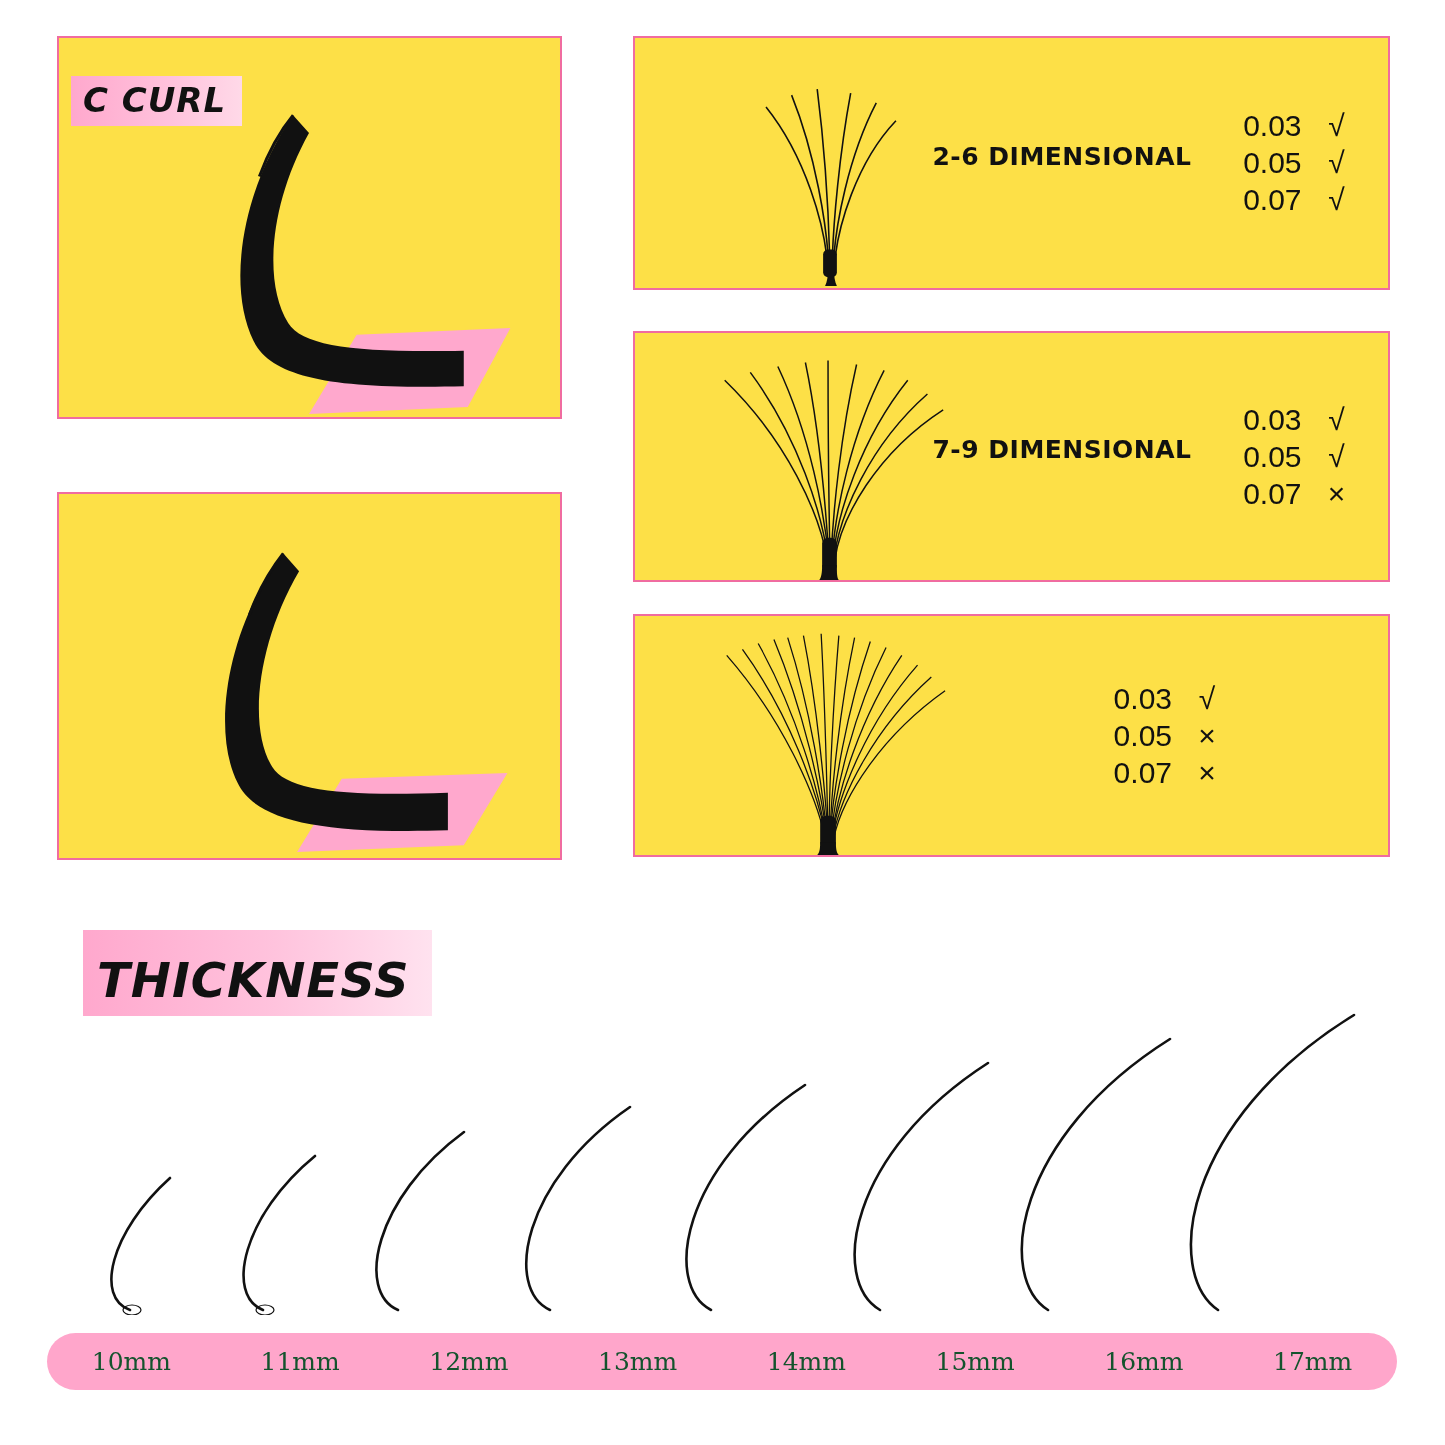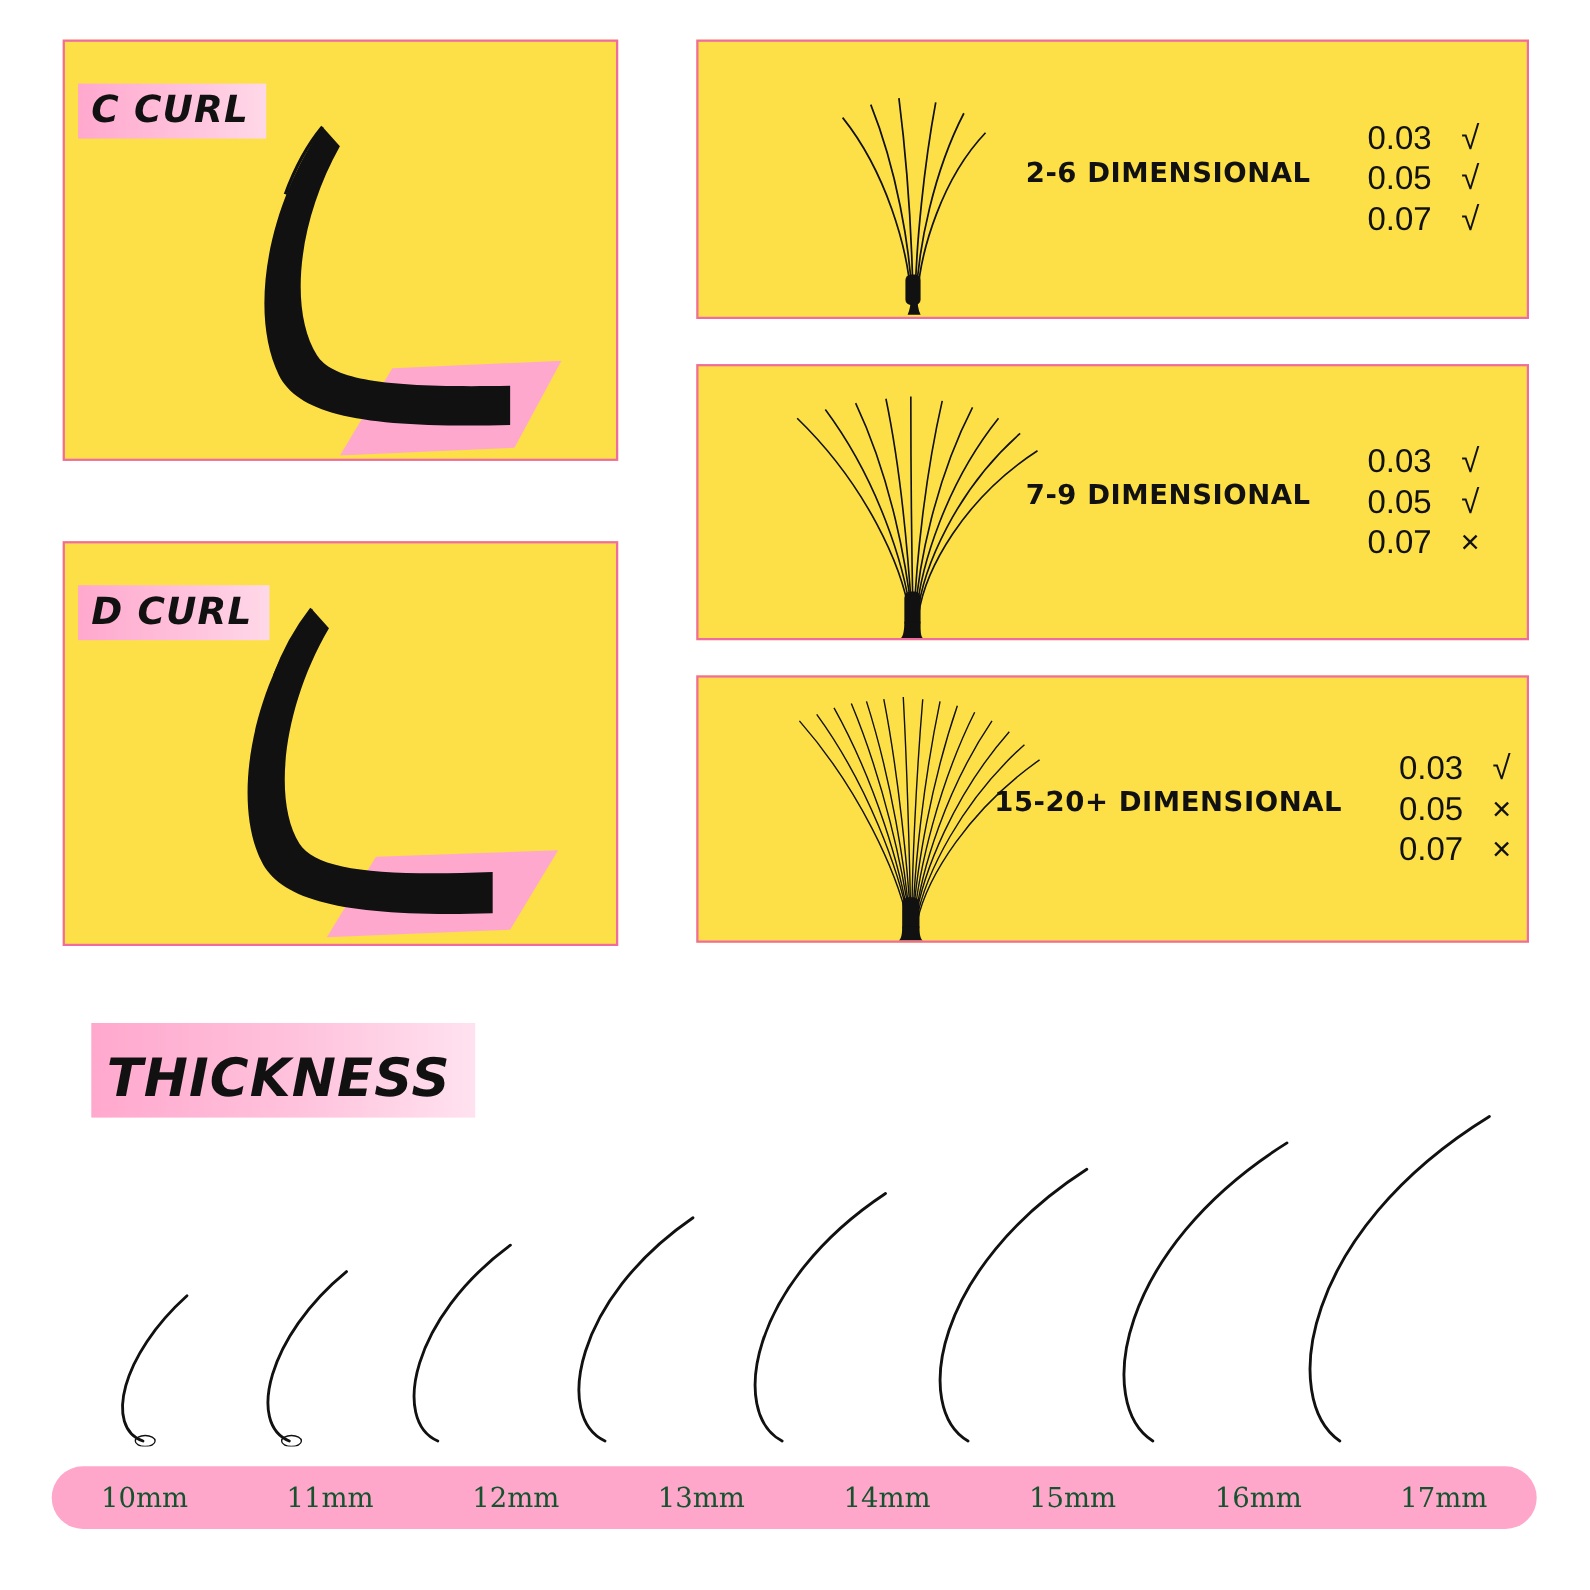--- a/index.html
+++ b/index.html
@@ -163,23 +163,20 @@
   </div>
 </div>
 
 <div class="panel curl-panel" style="left:57px; top:492px; width:505px; height:368px;">
   <div class="curl-art">
     <svg width="100%" height="100%" viewBox="0 0 505 368" preserveAspectRatio="none">
       <polygon points="285,288 452,282 408,355 240,362" fill="#ffa8cd"></polygon>
       <path d="M226,60 C172,130 152,236 180,292 C198,330 262,344 392,340 L392,302 C286,306 230,300 215,276 C190,236 200,150 242,78 Z" fill="#111111"></path>
       <path d="M226,60 C212,78 200,100 192,122" stroke="#111111" stroke-width="3" fill="none"></path>
     </svg>
-  </div>
-  <div class="curl-tag">
-    <span>D CURL</span>
   </div>
 </div>
 
 <div class="panel dim-panel" style="left:633px; top:36px; width:757px; height:254px;">
   <div class="dim-fan">
     <svg width="100%" height="100%" viewBox="0 0 330 254" preserveAspectRatio="xMidYMid meet">
       <g stroke="#111111" fill="none" stroke-width="1.6">
         <path d="M163,235 C160,190 140,120 100,70"></path>
         <path d="M164,235 C162,190 150,118 126,58"></path>
         <path d="M165,235 C164,188 160,115 152,52"></path>
@@ -266,21 +263,20 @@
         <path d="M167,225 C172,179 196,102 238,40"></path>
         <path d="M167,225 C174,180 203,108 254,50"></path>
         <path d="M168,225 C176,182 210,114 268,62"></path>
         <path d="M169,225 C178,184 217,122 282,76"></path>
       </g>
       <rect x="155" y="203" width="16" height="33" rx="6" fill="#111111"></rect>
       <path d="M155,230 C155,238 154,241 152,243 L174,243 C172,241 171,238 171,230 Z" fill="#111111"></path>
     </svg>
   </div>
   <div class="dim-right">
-    <div class="dim-title">15-20+ DIMENSIONAL</div>
     <div class="dim-rows">
       <div class="dim-row">
         <span class="dim-size">0.03</span>
         <span class="dim-mark">√</span>
       </div>
       <div class="dim-row">
         <span class="dim-size">0.05</span>
         <span class="dim-mark">×</span>
       </div>
       <div class="dim-row">

